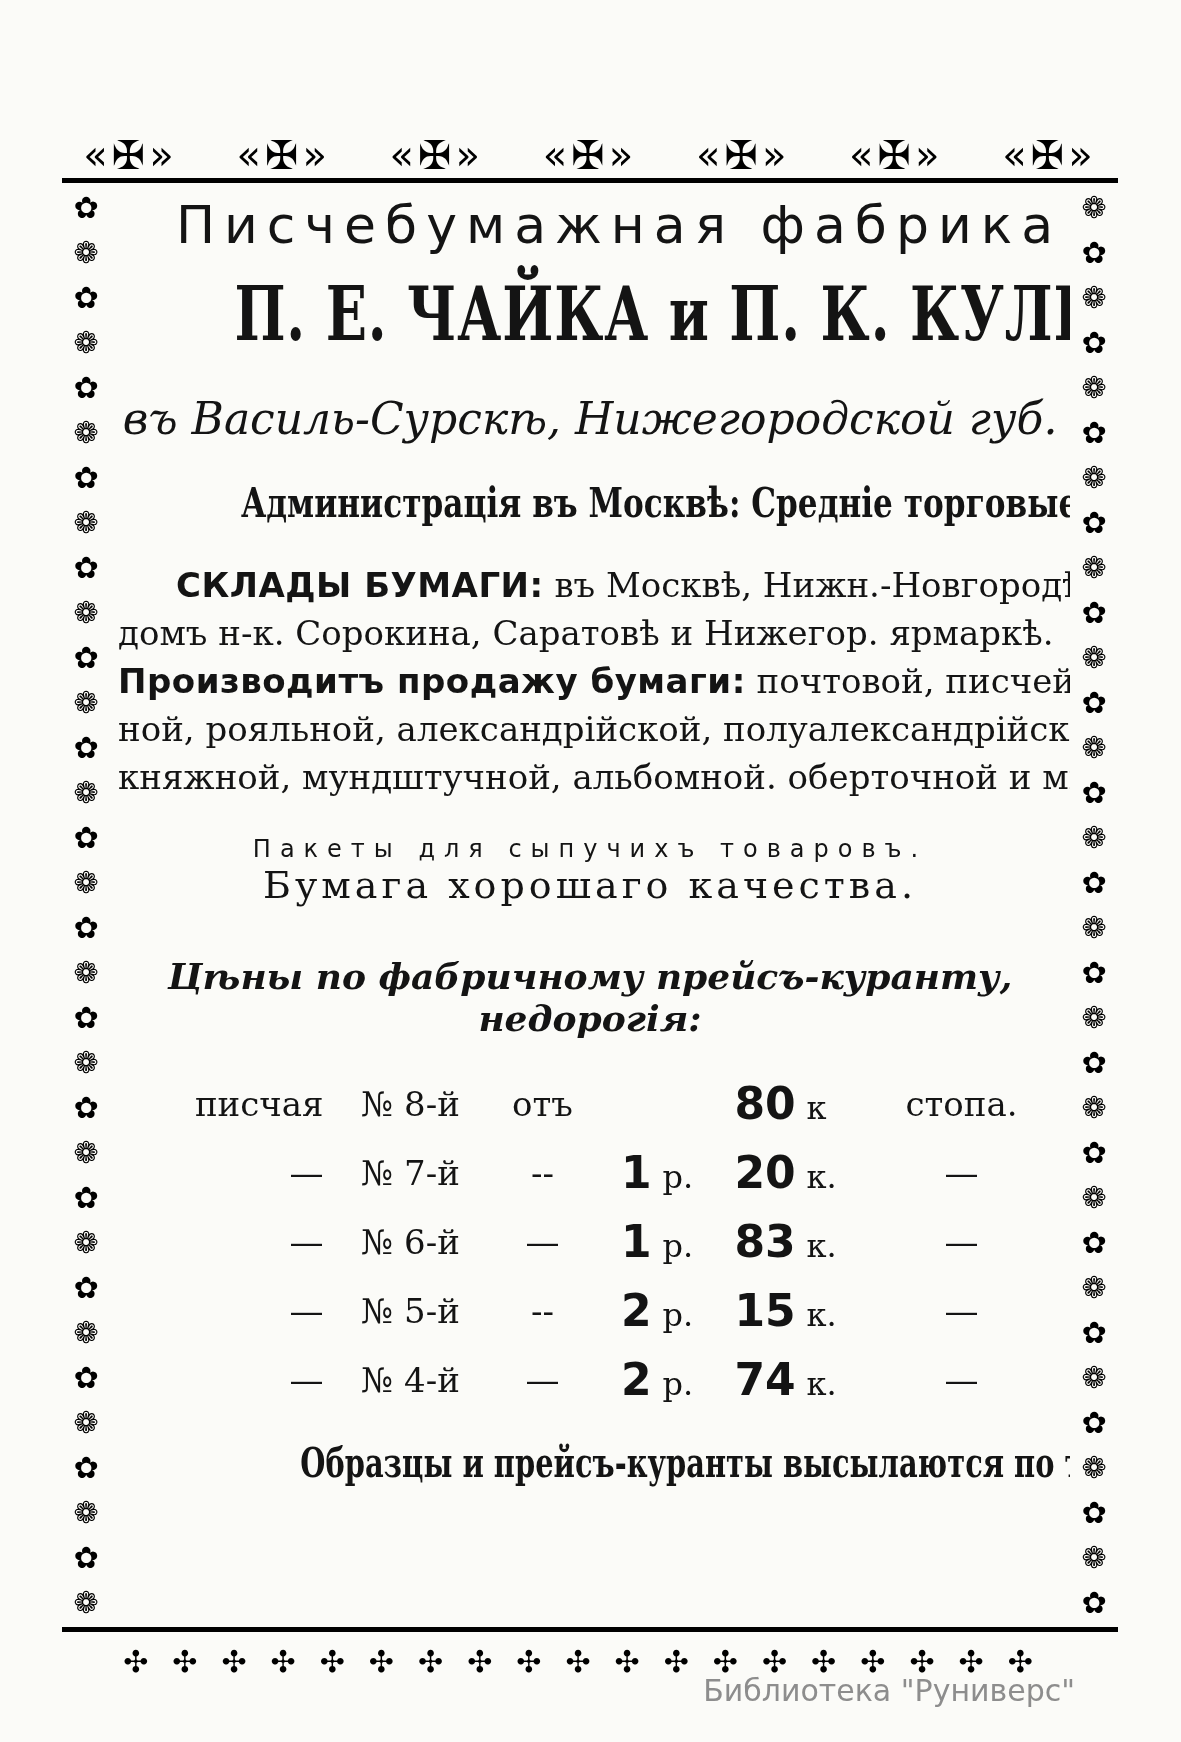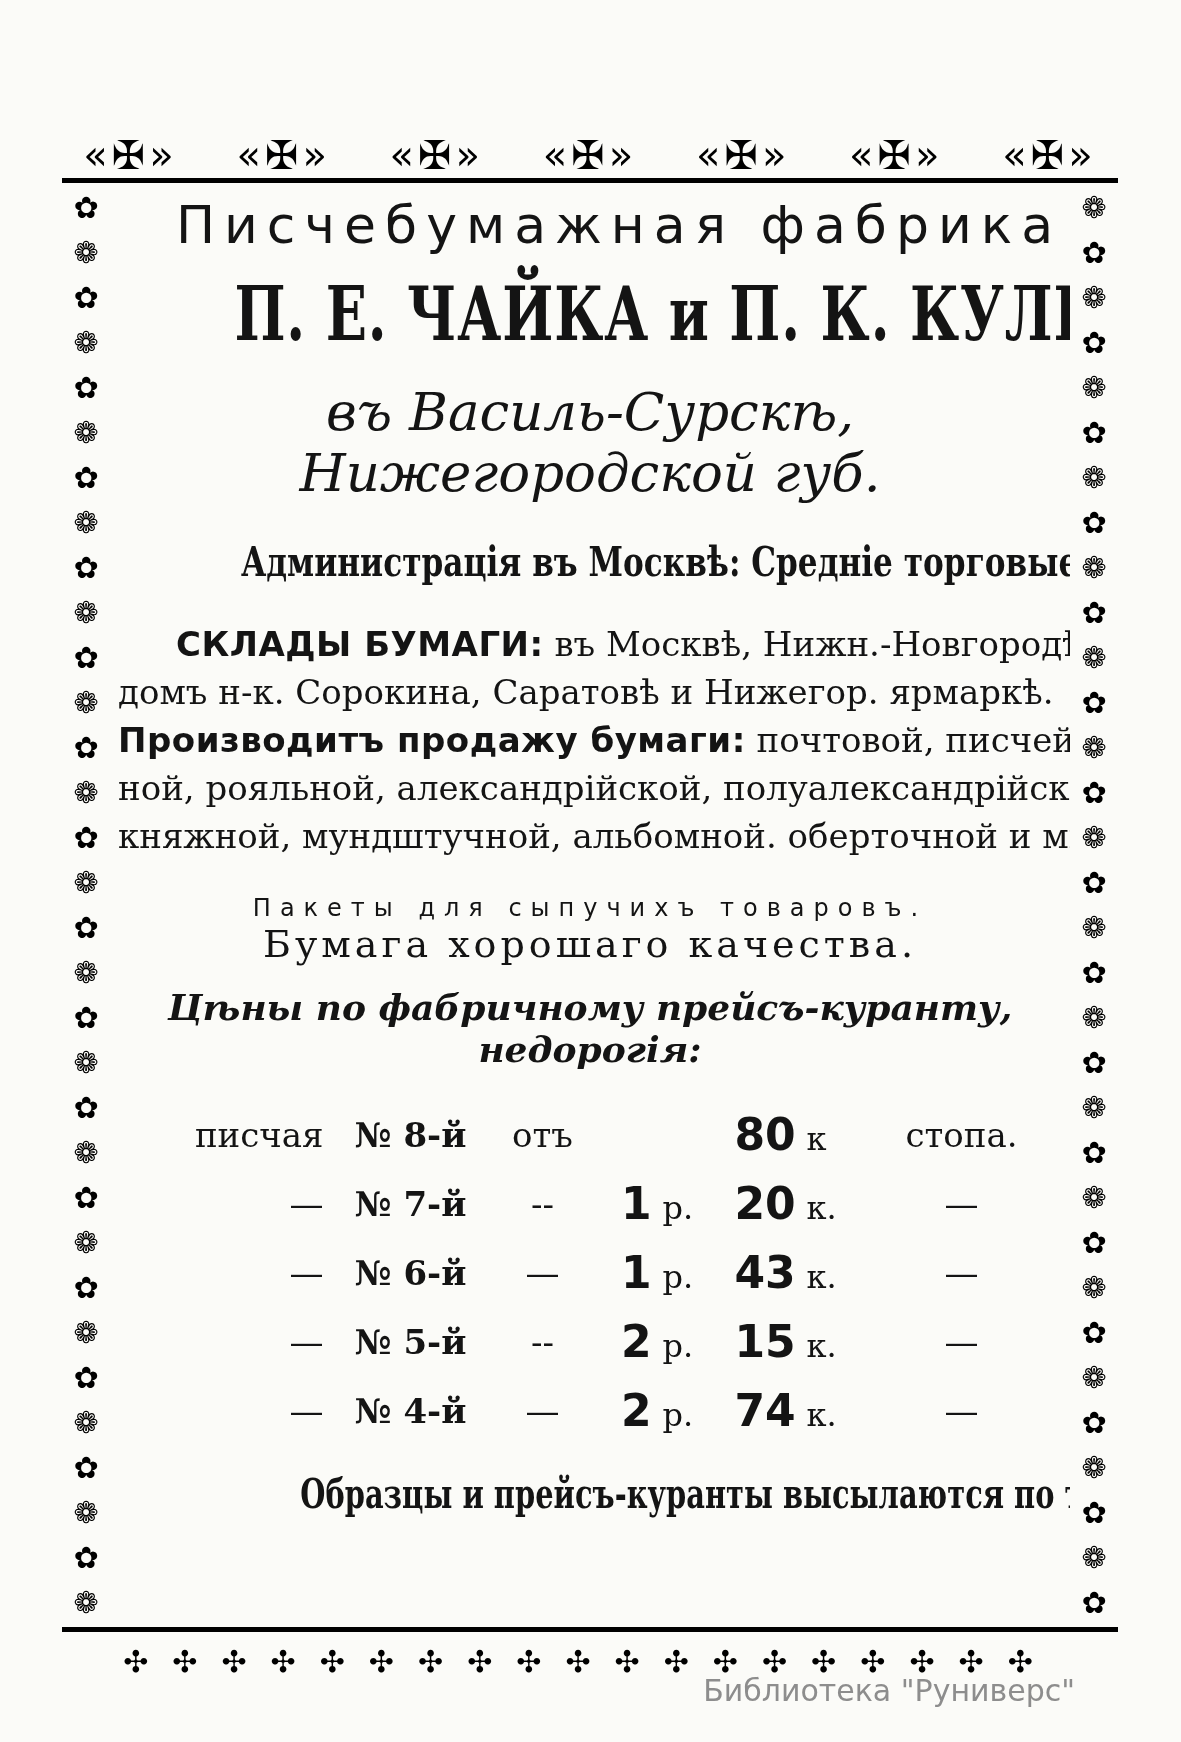--- a/index.html
+++ b/index.html
@@ -31,41 +31,41 @@
   .title {
     margin-top:12px; text-align:right;
     font-family:"DejaVu Sans", sans-serif; font-size:52px; letter-spacing:9px;
   }
   .company { margin-top:20px; text-align:center; }
   .company .fit {
     display:inline-block; white-space:nowrap; font-weight:bold;
     font-size:66px; letter-spacing:1px;
     transform:scale(0.82,1.12); transform-origin:50% 50%;
   }
-  .location { margin-top:28px; text-align:center; font-style:italic; font-size:53px; }
+  .location { margin-top:40px; text-align:center; font-style:italic; font-size:44px; }
   .admin { margin-top:36px; text-align:center; }
   .admin .fit {
     display:inline-block; white-space:nowrap; font-weight:bold; font-size:38px;
     transform:scale(0.82,1.08); transform-origin:50% 50%;
   }
   .para { margin-top:36px; font-size:34px; line-height:48px; }
   .para .line { white-space:nowrap; }
   .para .indent { padding-left:58px; }
   .bsans { font-family:"DejaVu Sans", sans-serif; font-weight:bold; letter-spacing:0.5px; }
   .packets {
     margin-top:34px; text-align:center;
     font-family:"DejaVu Sans", sans-serif; font-size:24px; letter-spacing:9px;
   }
   .quality { text-align:center; font-size:38px; letter-spacing:4px; }
-  .pricenote { margin-top:20px; text-align:center; font-style:italic; font-weight:bold; font-size:36px; }
+  .pricenote { margin-top:48px; text-align:center; font-style:italic; font-weight:bold; font-size:36px; }
 
   .pricetable { margin:30px auto 0; border-collapse:collapse; }
   .pricetable td { padding:9px 6px; font-size:34px; vertical-align:middle; }
   .pricetable .c-label { width:170px; text-align:right; }
-  .pricetable .c-num   { width:150px; text-align:center;font-weight:bold; }
+  .pricetable .c-num   { width:150px; text-align:center; }
   .pricetable .c-from  { width:90px;  text-align:center; }
   .pricetable .c-rub   { width:115px; text-align:center; }
   .pricetable .c-kop   { width:150px; text-align:left; padding-left:14px; }
   .pricetable .c-tail  { width:130px; text-align:center; }
   .n { font-family:"DejaVu Sans", sans-serif; font-weight:bold; font-size:44px; }
   .unit { font-size:32px; }
 
   .footerline { margin-top:26px; text-align:center; }
   .footerline .fit {
     display:inline-block; white-space:nowrap; font-weight:bold; font-size:38px;
@@ -169,21 +169,21 @@
               <td class="c-from">--</td>
               <td class="c-rub"><span class="n">1</span> <span class="unit">р.</span></td>
               <td class="c-kop"><span class="n">20</span> <span class="unit">к.</span></td>
               <td class="c-tail">—</td>
             </tr>
             <tr>
               <td class="c-label">—</td>
               <td class="c-num">№ 6-й</td>
               <td class="c-from">—</td>
               <td class="c-rub"><span class="n">1</span> <span class="unit">р.</span></td>
-              <td class="c-kop"><span class="n">43</span> <span class="unit">к.</span></td>
+              <td class="c-kop"><span class="n">83</span> <span class="unit">к.</span></td>
               <td class="c-tail">—</td>
             </tr>
             <tr>
               <td class="c-label">—</td>
               <td class="c-num">№ 5-й</td>
               <td class="c-from">--</td>
               <td class="c-rub"><span class="n">2</span> <span class="unit">р.</span></td>
               <td class="c-kop"><span class="n">15</span> <span class="unit">к.</span></td>
               <td class="c-tail">—</td>
             </tr>

